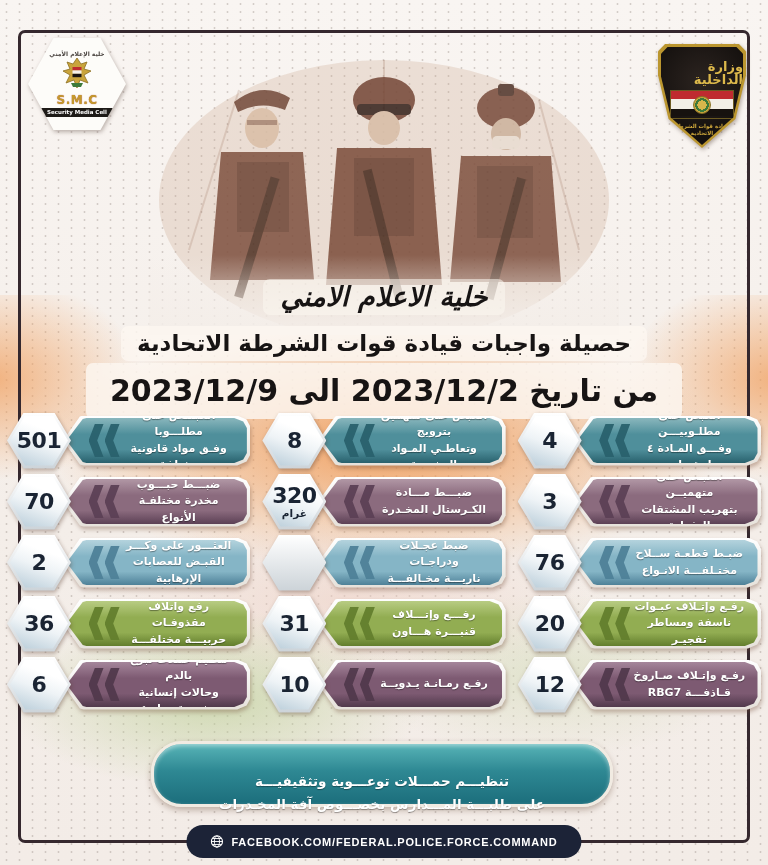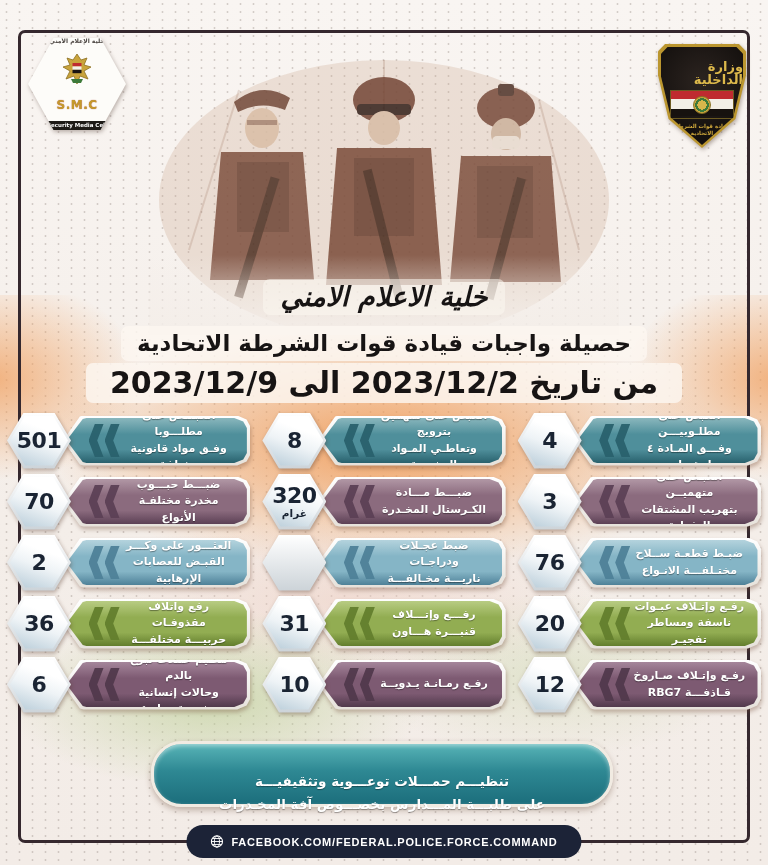--- a/index.html
+++ b/index.html
@@ -22,21 +22,21 @@
   .blob-green{left:0;right:0;top:590px;height:190px;
         background:radial-gradient(38% 66% at 28% 58%,rgba(187,206,148,.65),rgba(187,206,148,0) 72%),
                    radial-gradient(34% 60% at 72% 45%,rgba(205,216,176,.5),rgba(205,216,176,0) 72%);}
   
   .soldiers{position:absolute;left:50%;transform:translateX(-50%);top:50px;width:470px;height:285px;z-index:1;}
   
   .logo{position:absolute;z-index:3;}
   .smc{left:28px;top:38px;width:98px;height:92px;filter:drop-shadow(1px 2px 2px rgba(90,70,60,.4));}
   .smc-hex{position:absolute;inset:0;background:#fdfcf9;
         clip-path:polygon(26% 0,74% 0,100% 50%,74% 100%,26% 100%,0 50%);
-        display:flex;flex-direction:column;align-items:center;justify-content:space-between;}
+        display:flex;flex-direction:column;align-items:center;justify-content:center;}
   .smc-top{font-size:6px;font-weight:bold;color:#4a4440;direction:rtl;line-height:1;}
   .smc-acr{font-size:12px;font-weight:bold;color:#c49a2c;text-shadow:0 0 1px #a33c2a;line-height:1;margin-top:1px;letter-spacing:.5px;}
   .smc-ribbon{background:#1d1a17;color:#fff;font-size:5.5px;font-weight:bold;padding:1.5px 7px;border-radius:2px;margin-top:2px;line-height:1;}
   .moi{right:22px;top:44px;width:88px;height:104px;filter:drop-shadow(1px 2px 2px rgba(90,70,60,.45));}
   .moi-outer{position:absolute;inset:0;background:#bb962f;
         clip-path:polygon(8% 0,92% 0,100% 7%,100% 30%,88% 72%,50% 100%,12% 72%,0 30%,0 7%);}
   .moi-inner{position:absolute;inset:3px;background:radial-gradient(circle at 50% 35%,#2c2420 0%,#14100e 70%);
         clip-path:polygon(8% 0,92% 0,100% 7%,100% 30%,88% 72%,50% 100%,12% 72%,0 30%,0 7%);
         display:flex;flex-direction:column;align-items:center;}
   .moi-top{font-size:13px;font-weight:bold;color:#dcb84b;margin-top:13px;direction:rtl;line-height:1;}
@@ -46,21 +46,21 @@
   .flag-black{height:7px;background:#17120f;}
   .flag-emblem{position:absolute;left:50%;top:50%;transform:translate(-50%,-50%);width:16px;height:16px;border-radius:50%;
         background:radial-gradient(circle,#d8b64b 0 40%,#3d7a3a 41% 60%,#caa53e 61% 100%);border:1px solid #8a7326;}
   .moi-bottom{font-size:5.5px;font-weight:bold;color:#d0a93c;margin-top:4px;direction:rtl;text-align:center;padding:0 8px;line-height:1.3;}
   
   .titles{position:absolute;left:0;right:0;top:279px;z-index:3;text-align:center;direction:rtl;}
   .titles .t{display:block;margin:0 auto;}
   .t span{display:inline-block;color:#171414;font-weight:bold;border-radius:7px;}
   .t1 span{font-size:27px;background:rgba(252,247,240,.55);padding:0 18px;line-height:1.35;font-style:italic;}
   .t2 span{font-size:23px;background:rgba(252,247,240,.82);padding:1px 16px;margin-top:11px;line-height:1.4;}
-  .t3 span{font-size:30px;background:rgba(252,247,240,.82);padding:0 24px;margin-top:2px;line-height:1.35;}
+  .t3 span{font-size:30px;background:rgba(252,247,240,.82);padding:8px 24px;margin-top:2px;line-height:1.35;}
   
   .stats{position:absolute;top:412px;left:7px;right:7px;z-index:3;direction:rtl;
         display:flex;flex-direction:column;gap:4px;}
   .row{display:flex;gap:12px;height:57px;}
   .cell{flex:1;display:flex;align-items:center;min-width:0;}
   .banner{flex:1;height:50px;position:relative;filter:drop-shadow(1px 3px 2px rgba(105,65,45,.35));}
   .b-white{position:absolute;inset:0;background:linear-gradient(180deg,#ffffff,#e6e1da);
         clip-path:polygon(0% 50%,9% 2%,11% 0%,93% 0%,98% 8%,100% 22%,100% 78%,98% 92%,93% 100%,11% 100%,9% 98%);}
   .b-main{position:absolute;inset:2.5px 3.5px;
         background:linear-gradient(180deg,var(--light) 0%,var(--main) 36%,var(--main) 70%,var(--dark) 100%);

